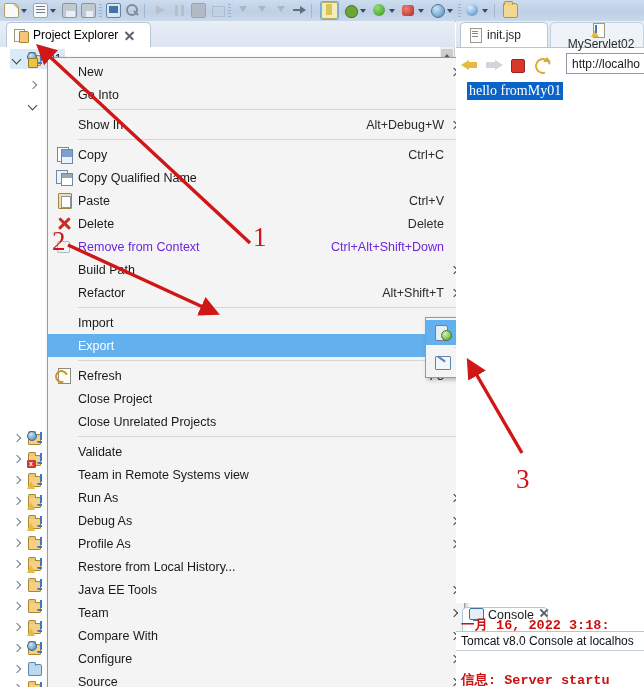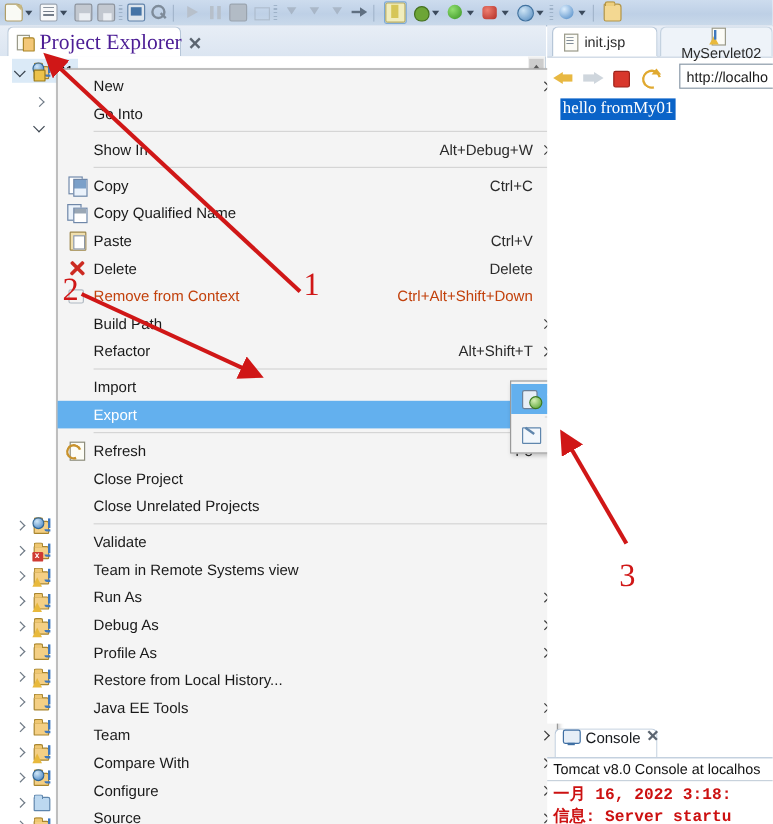--- a/index.html
+++ b/index.html
@@ -82,21 +82,21 @@
   #pe-tabrow{position:absolute;left:0;top:21px;width:455px;height:26px;
     background:linear-gradient(#e8eef6,#dbe5f1);}
   #pe-tab{position:absolute;left:6px;top:22px;width:145px;height:25px;
     background:#ffffff;border:1px solid #b6c6d8;border-bottom:none;
     border-radius:5px 5px 0 0;display:flex;align-items:center;padding-left:7px;box-sizing:border-box;}
   #pe-tab .t-ico{width:14px;height:14px;position:relative;flex:none;margin-right:5px;}
   #pe-tab .t-ico:before{content:"";position:absolute;left:0;top:1px;width:9px;height:11px;
     background:#fbfbf4;border:1px solid #9a9a8a;}
   #pe-tab .t-ico:after{content:"";position:absolute;left:5px;top:3px;width:8px;height:10px;
     background:#f3c777;border:1px solid #a98629;border-radius:1px 2px 1px 1px;}
-  #pe-tab .t-label{font-size:18px;color:#4c1d95;white-space:nowrap;font-family:Liberation Serif, serif;}
+  #pe-tab .t-label{font-size:12px;color:#000000;white-space:nowrap;}
   #pe-tab .t-close{margin-left:6px;width:11px;height:11px;position:relative;flex:none;}
   #pe-tab .t-close:before,#pe-tab .t-close:after{content:"";position:absolute;left:0;top:5px;
     width:11px;height:1.6px;background:#5c6570;}
   #pe-tab .t-close:before{transform:rotate(45deg);} #pe-tab .t-close:after{transform:rotate(-45deg);}
 
   #pe-viewtb{position:absolute;right:6px;top:24px;height:20px;display:flex;align-items:center;}
   .vtb{width:16px;height:16px;margin-left:4px;position:relative;flex:none;}
   .v-collapse{border:1px solid #7d8b99;background:#f7fafc;}
   .v-collapse:after{content:"";position:absolute;left:3px;top:6px;width:8px;height:2px;background:#3f6fa3;}
   .v-link:before{content:"";position:absolute;left:1px;top:3px;width:7px;height:7px;
@@ -151,21 +151,21 @@
   #ctx{position:absolute;left:47px;top:57px;width:418px;
     background:#f4f4f4;border:1px solid #9a9a9a;
     box-shadow:2px 2px 4px rgba(0,0,0,.25);box-sizing:border-box;padding:2px 0;}
   .mi{height:23px;display:flex;align-items:center;position:relative;padding:0 4px 0 0;box-sizing:border-box;}
   .mi .mico{width:24px;height:18px;position:relative;flex:none;margin-left:6px;}
   .mi .mlabel{font-size:12.5px;color:#1a1a1a;white-space:nowrap;flex:none;}
   .mi .maccel{margin-left:auto;font-size:12.5px;color:#2b2b2b;white-space:nowrap;padding-right:4px;}
   .mi .marrow{width:12px;height:12px;position:relative;flex:none;}
   .mi .marrow:after{content:"";position:absolute;left:3px;top:3px;width:5px;height:5px;
     border-right:1.6px solid #3a3a3a;border-top:1.6px solid #3a3a3a;transform:rotate(45deg);}
-  .mi.disabled .mlabel,.mi.disabled .maccel{color:#c2410c;}
+  .mi.disabled .mlabel,.mi.disabled .maccel{color:#6d28d9;}
   .mi.sel{background:#63b0ee;}
   .mi.sel .mlabel,.mi.sel .maccel{color:#fff;}
   .mi.sel .marrow:after{border-color:#ffffff;}
   .msep{height:1px;background:#d5d5d5;margin:3px 8px 3px 30px;}
   .mi-copy:before{content:"";position:absolute;left:3px;top:1px;width:10px;height:13px;
     background:#fff;border:1px solid #6f87a8;}
   .mi-copy:after{content:"";position:absolute;left:7px;top:3px;width:10px;height:13px;
     background:#eaf2fb;border:1px solid #6f87a8;
     box-shadow:inset 0 3px 0 -2px #7ba0c9,inset 0 6px 0 -2px #7ba0c9,inset 0 9px 0 -2px #7ba0c9;}
   .mi-copyq:before{content:"";position:absolute;left:2px;top:1px;width:10px;height:12px;
@@ -257,21 +257,21 @@
   #con-tab .c-close{margin-left:5px;width:10px;height:10px;position:relative;flex:none;}
   #con-tab .c-close:before,#con-tab .c-close:after{content:"";position:absolute;left:0;top:4px;
     width:10px;height:1.5px;background:#5c6570;}
   #con-tab .c-close:before{transform:rotate(45deg);} #con-tab .c-close:after{transform:rotate(-45deg);}
   #con-body{position:absolute;left:456px;top:631px;width:188px;height:56px;background:#fff;
     border-top:1px solid #b6c6d8;box-sizing:border-box;}
   #con-srv{position:absolute;left:461px;top:634px;font-size:12px;color:#111;white-space:nowrap;}
   #con-div{position:absolute;left:456px;top:650px;width:188px;height:1px;background:#c8d2dc;}
   .con-line{position:absolute;left:461px;font-family:"Liberation Mono",monospace;
     font-size:13.5px;font-weight:bold;color:#cc1111;white-space:nowrap;}
-  #con-l1{top:653px;} #con-l2{top:671px;}
+  #con-l1{top:616px;} #con-l2{top:671px;}
 
   
   #pe-vscroll{position:absolute;left:440px;top:47px;width:14px;height:640px;background:#f0f0f0;}
   #pe-vthumb{position:absolute;left:441px;top:49px;width:12px;height:118px;background:#cdcdcd;}
   #pe-vup{position:absolute;left:441px;top:49px;width:12px;height:13px;}
   #pe-vup:after{content:"";position:absolute;left:2px;top:5px;
     border-left:4px solid transparent;border-right:4px solid transparent;border-bottom:5px solid #5a5a5a;}
 
   
   #anno{position:absolute;left:0;top:0;width:644px;height:687px;pointer-events:none;}

